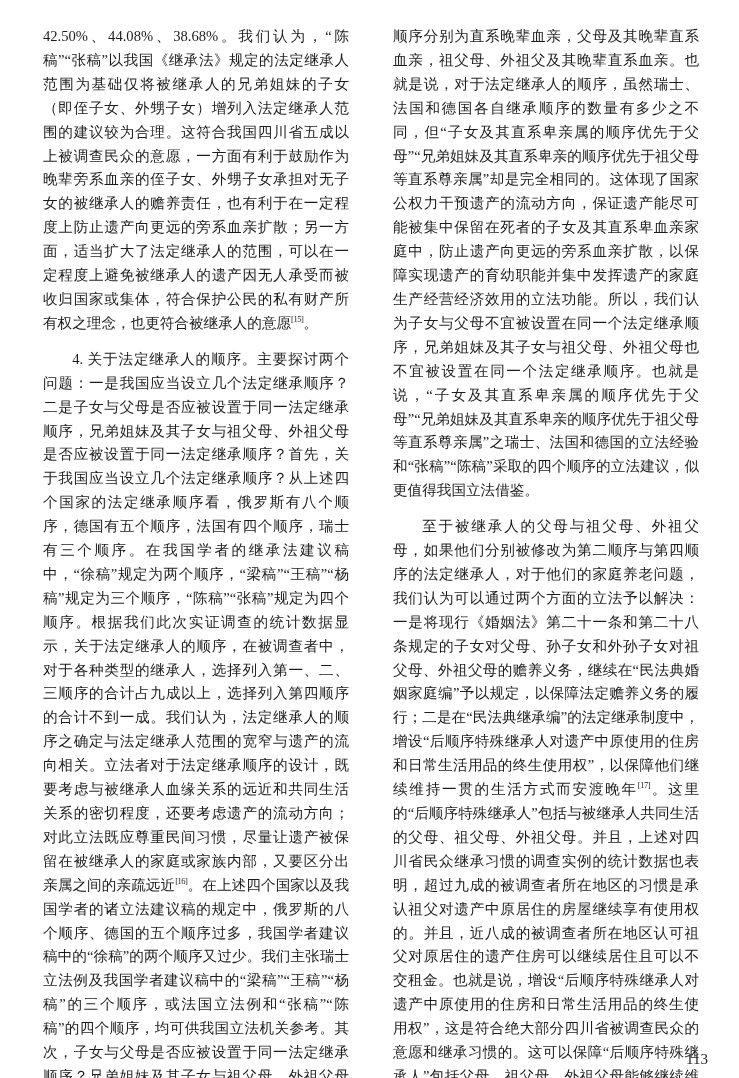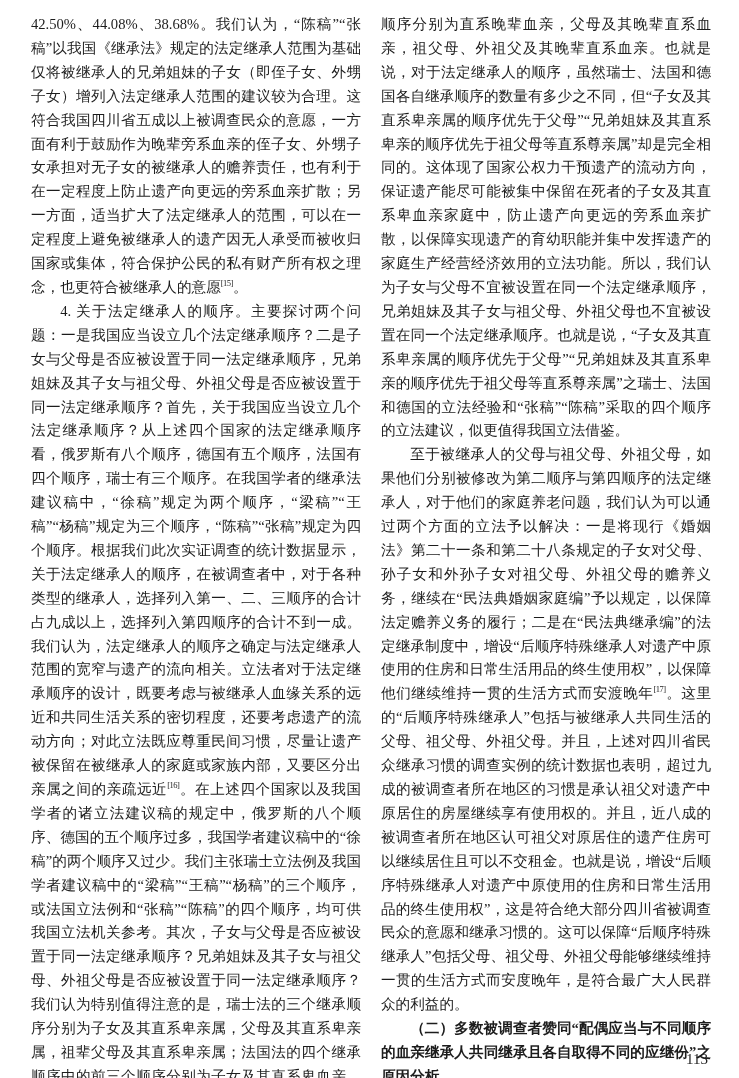--- a/index.html
+++ b/index.html
@@ -25,21 +25,21 @@
   .column {
     width: 330px;
     flex: 0 0 330px;
     font-size: 14.6px;
     line-height: 23.9px;
     text-align: justify;
     text-justify: inter-ideograph;
     word-break: break-all;
   }
   p.para {
-    margin: 0;
+    margin: 12px;
     padding: 0;
   }
   p.para.indent {
     text-indent: 2em;
   }
   p.para.bold {
     font-weight: bold;
   }
   sup.fnref {
     font-size: 8.5px;

